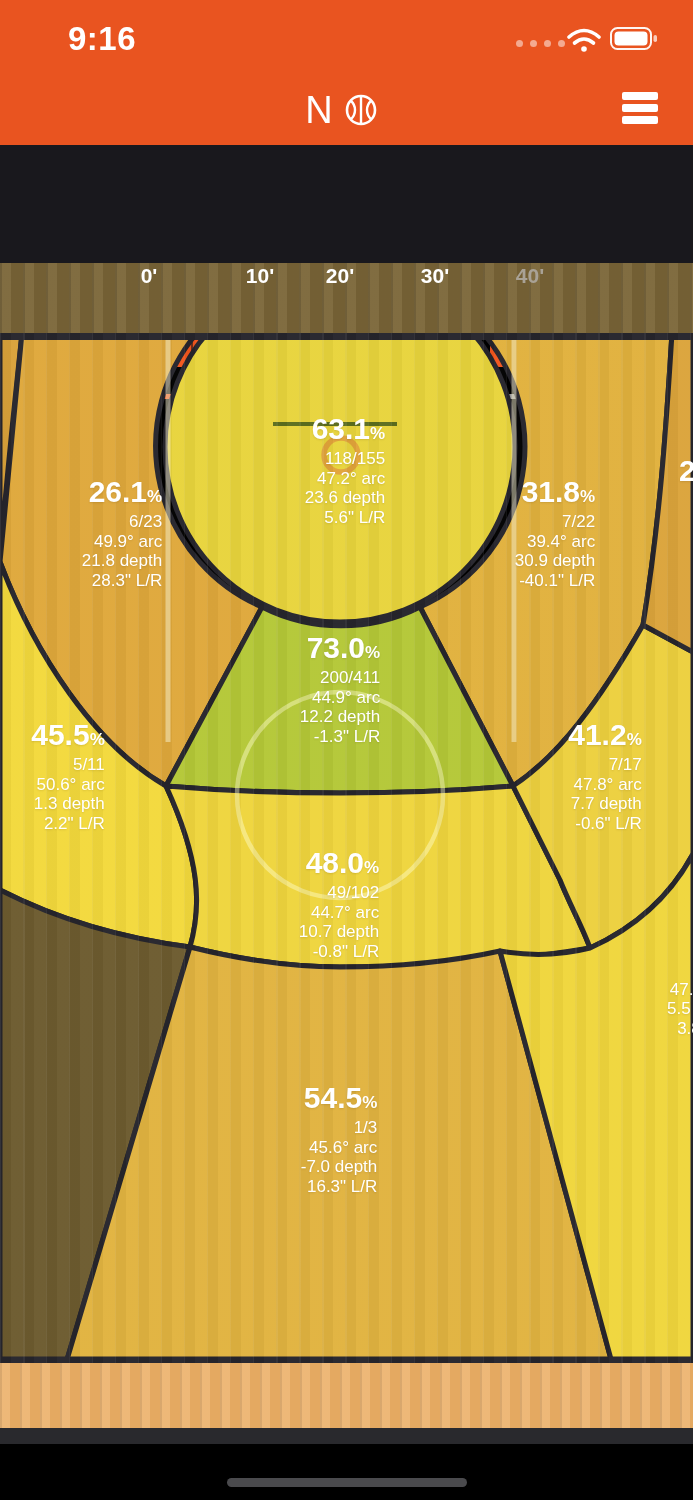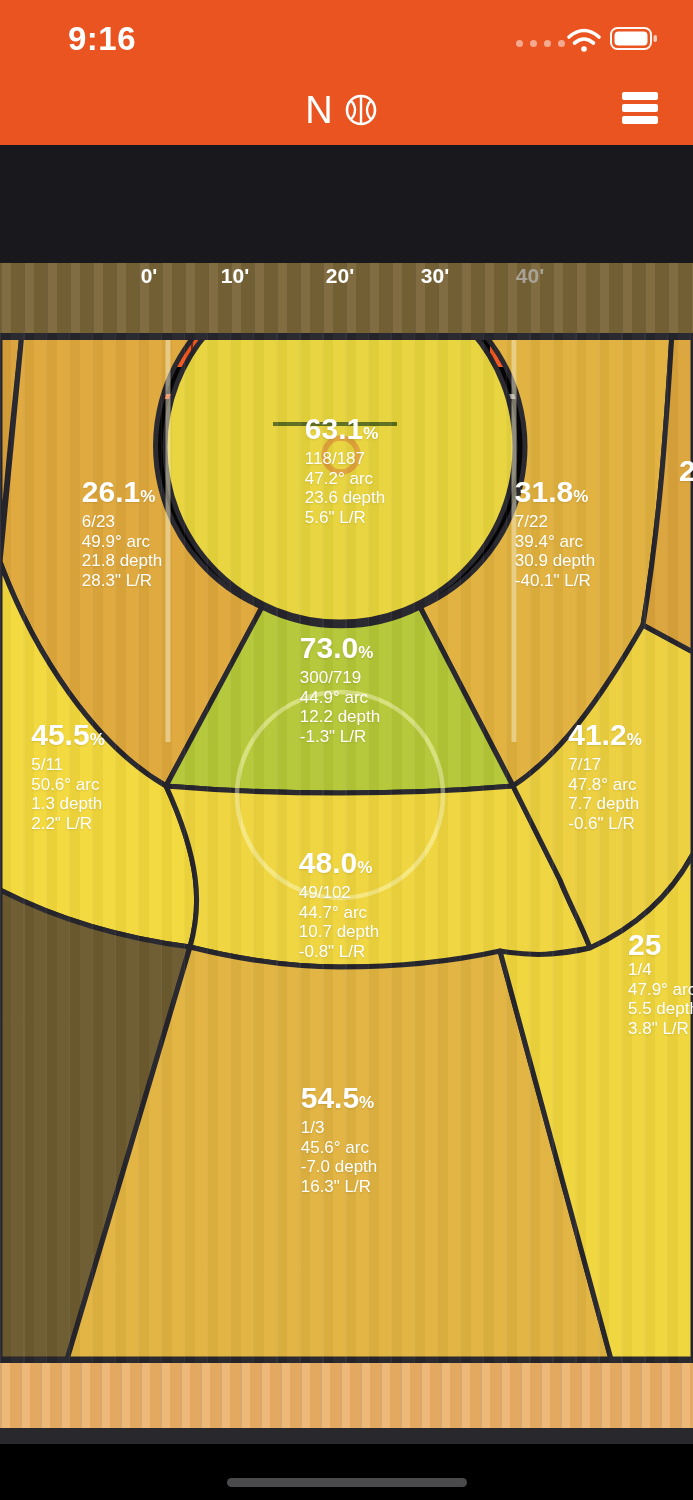--- a/index.html
+++ b/index.html
@@ -50,21 +50,21 @@
       repeating-linear-gradient(90deg, rgba(255,255,255,.07) 0 1.5px, rgba(255,255,255,0) 1.5px 23px),
       repeating-linear-gradient(90deg, rgba(0,0,0,.035) 0 11px, rgba(255,255,255,.025) 11px 23px);}
   .tan-strip{left:0;top:1363px;width:693px;height:65px;background:#EBAE64;
     background-image:
       repeating-linear-gradient(90deg, rgba(0,0,0,.09) 0 2px, rgba(0,0,0,0) 2px 20px),
       repeating-linear-gradient(90deg, rgba(255,255,255,.13) 0 10px, rgba(0,0,0,.03) 10px 20px);}
   .footer-strip{left:0;top:1428px;width:693px;height:16px;background:#29292D;}
   .home-bar{left:227px;top:1478px;width:240px;height:9px;border-radius:5px;background:#4A4A4D;}
 
   
-  .zone-stats{position:absolute;transform:translateX(-50%);text-align:left;color:#fff;
+  .zone-stats{position:absolute;transform:translateX(-50%);text-align:right;color:#fff;
               text-shadow:0 1px 2px rgba(80,55,0,.15);pointer-events:none;white-space:nowrap;}
   .zone-stats.noshift{transform:none;}
   .zpct{font-size:30px;font-weight:700;line-height:30px;}
   .zpct .zsign{font-size:17px;font-weight:700;}
   .zline{font-size:17px;font-weight:500;line-height:19.5px;margin-top:0;}
   .zline:first-of-type{margin-top:5px;}
 </style>
 </head>
 <body>
 
@@ -195,21 +195,21 @@
   <div class="abs stop-dot" style="left:240px"></div>
   <div class="abs stop-dot" style="left:335px"></div>
   <div class="abs handle" style="left:137px;top:241.5px;width:20px;height:20px"></div>
   <div class="abs handle" style="left:418.5px;top:240px;width:23px;height:23px"></div>
   <div class="abs end-dot" style="left:518px"></div>
 </div>
 
 <div class="abs brown-strip"></div>
 
 <div class="abs slabel" style="left:149px">0'</div>
-<div class="abs slabel" style="left:235px">10'</div>
+<div class="abs slabel" style="left:260px">10'</div>
 <div class="abs slabel" style="left:340px">20'</div>
 <div class="abs slabel" style="left:435px">30'</div>
 <div class="abs slabel dim" style="left:530px">40'</div>
 
 <svg class="abs court-wrap" viewBox="0 333 693 1030">
   <g stroke="#26252C" stroke-width="5" stroke-linejoin="round">
 
     <path d="M0,333 L22,333 C14,410 6,480 0,562 Z" fill="#D9A23A"></path>
 
     <path d="M22,333 L197,333 A175,175 0 0 0 262,607 L166,786 C95,745 35,655 0,562 Z" fill="#DFA83B"></path>
@@ -241,42 +241,42 @@
   <path d="M273,424 L397,424" stroke="#5C6E1E" stroke-width="4" fill="none"></path>
   <circle cx="341" cy="455" r="17" fill="none" stroke="#E2A43A" stroke-width="5.5"></circle>
   <path d="M0,336.5 L693,336.5" stroke="#26252C" stroke-width="7"></path>
   <path d="M0,1360 L693,1360" stroke="#26252C" stroke-width="7"></path>
 </svg>
 
 <div class="abs planks"></div>
 
 <div class="zone-stats" style="left:345px;top:414px">
   <div class="zpct"><span>63.1</span><span class="zsign">%</span></div>
-  <div class="zline">118/187</div>
+  <div class="zline">118/155</div>
   <div class="zline">47.2° arc</div>
   <div class="zline">23.6 depth</div>
   <div class="zline">5.6" L/R</div>
 </div>
 <div class="zone-stats" style="left:122px;top:477px">
   <div class="zpct"><span>26.1</span><span class="zsign">%</span></div>
   <div class="zline">6/23</div>
   <div class="zline">49.9° arc</div>
   <div class="zline">21.8 depth</div>
   <div class="zline">28.3" L/R</div>
 </div>
 <div class="zone-stats" style="left:555px;top:477px">
   <div class="zpct"><span>31.8</span><span class="zsign">%</span></div>
   <div class="zline">7/22</div>
   <div class="zline">39.4° arc</div>
   <div class="zline">30.9 depth</div>
   <div class="zline">-40.1" L/R</div>
 </div>
 <div class="zone-stats" style="left:340px;top:633px">
   <div class="zpct"><span>73.0</span><span class="zsign">%</span></div>
-  <div class="zline">300/719</div>
+  <div class="zline">200/411</div>
   <div class="zline">44.9° arc</div>
   <div class="zline">12.2 depth</div>
   <div class="zline">-1.3" L/R</div>
 </div>
 <div class="zone-stats" style="left:68px;top:720px">
   <div class="zpct"><span>45.5</span><span class="zsign">%</span></div>
   <div class="zline">5/11</div>
   <div class="zline">50.6° arc</div>
   <div class="zline">1.3 depth</div>
   <div class="zline">2.2" L/R</div>

